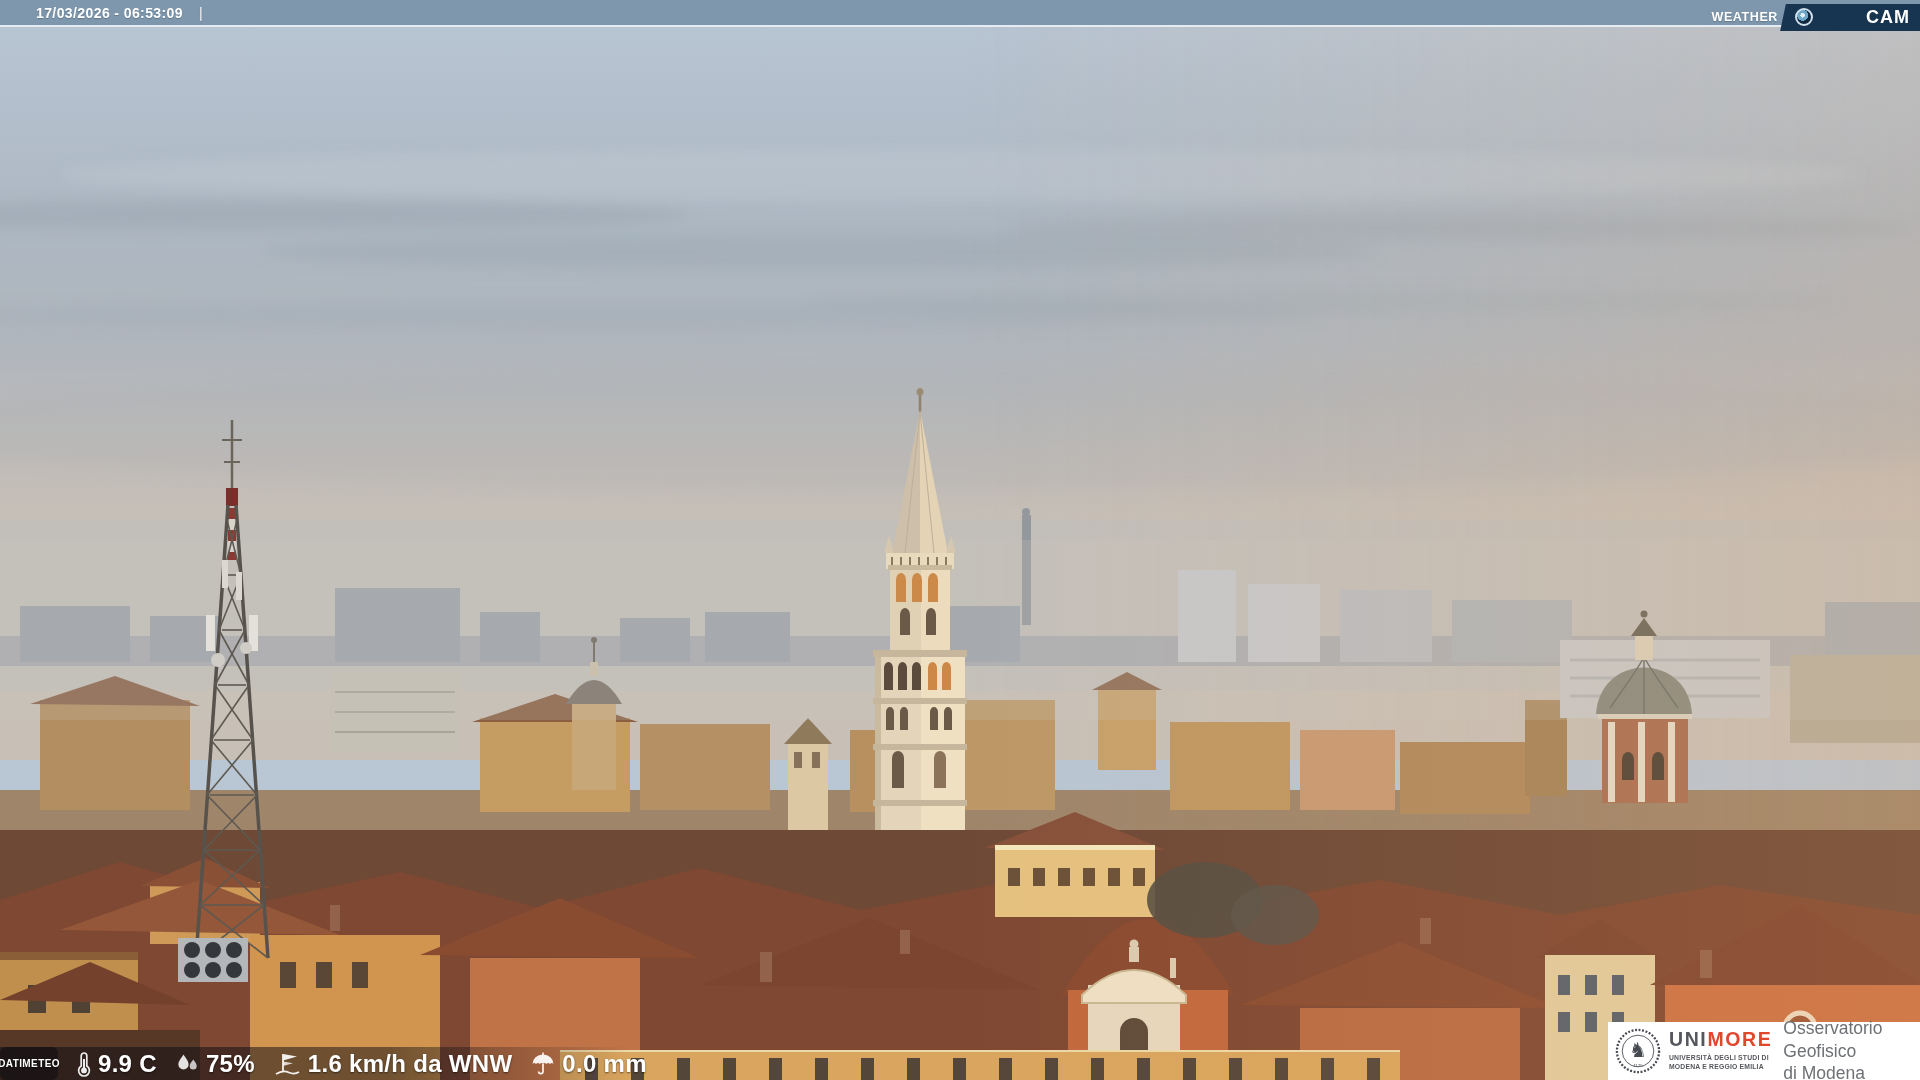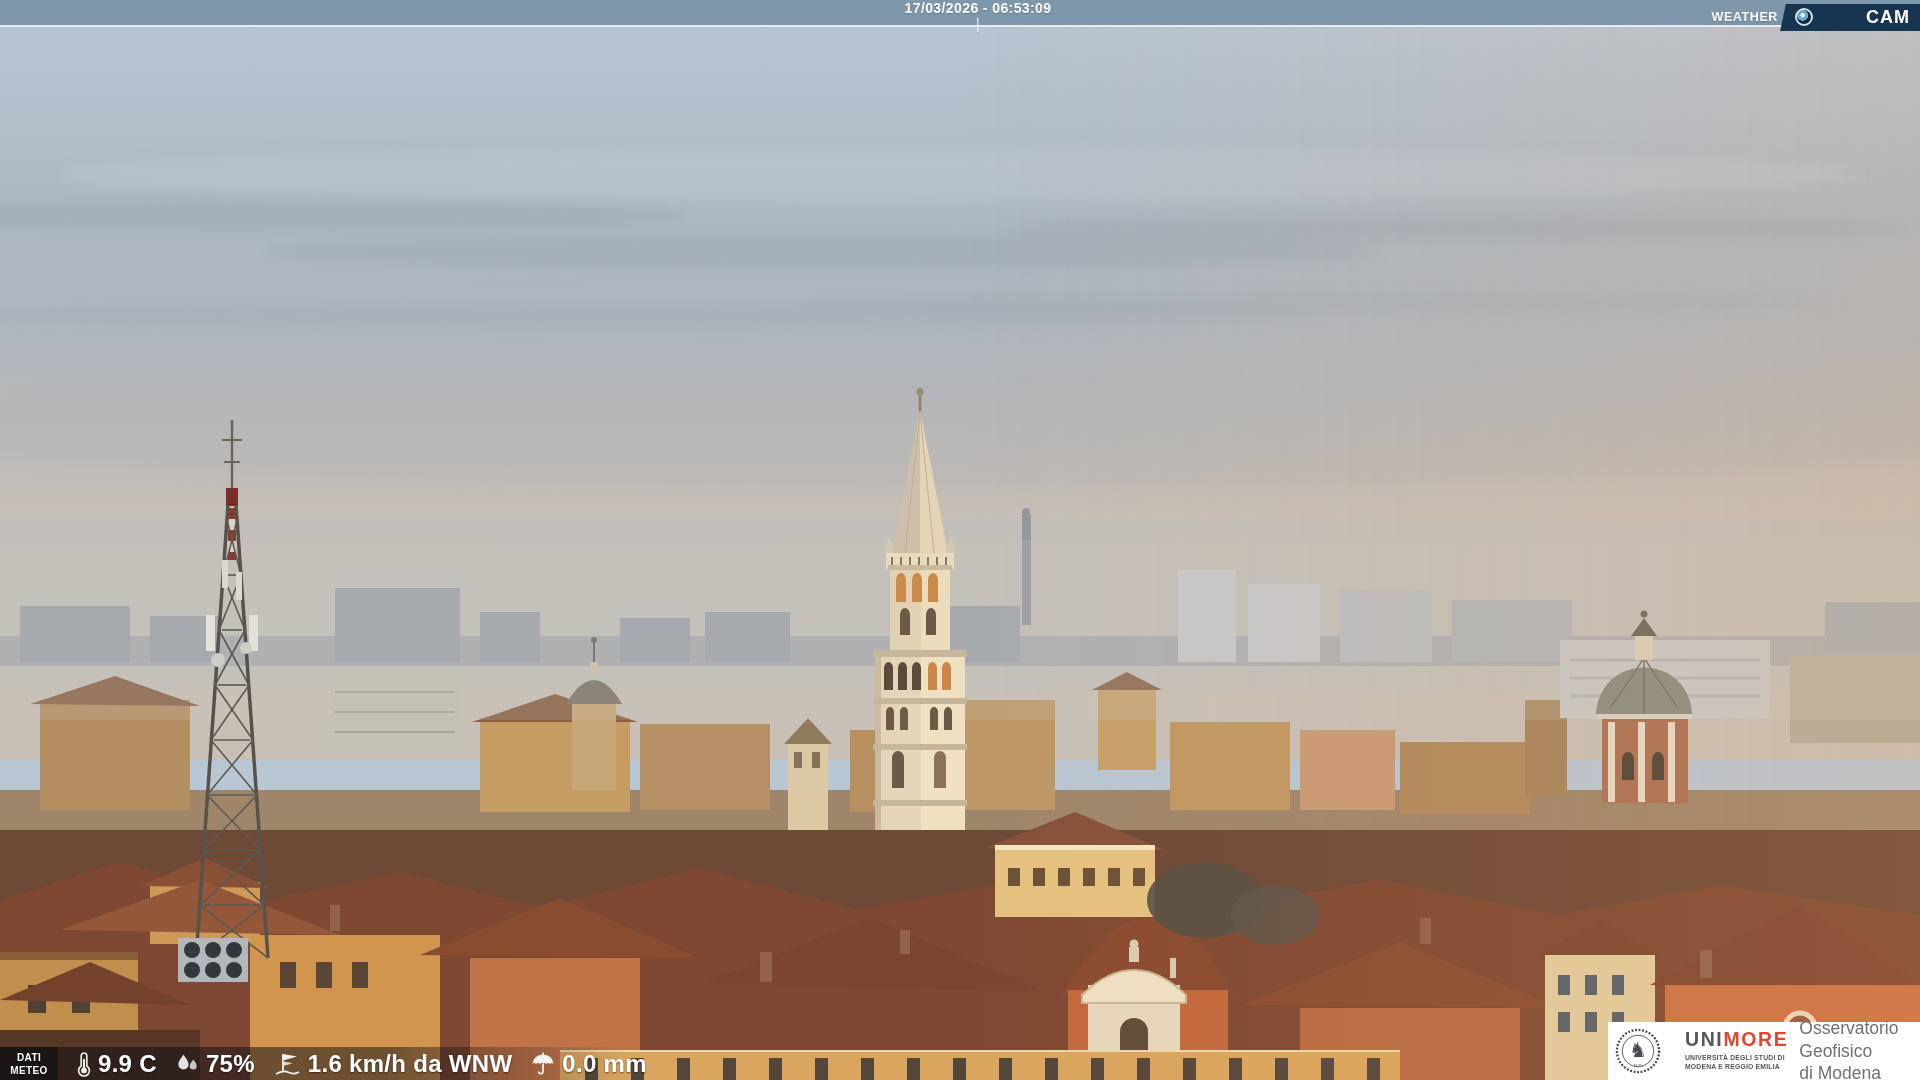--- a/index.html
+++ b/index.html
@@ -9,21 +9,21 @@
   }
   .scene{position:absolute;left:0;top:0;width:1920px;height:1080px;display:block;}
 
   
   .topbar{
     position:absolute;top:0;left:0;right:0;height:27px;
     background:var(--top-bar-bg,#7e97ac);
     border-bottom:2px solid rgba(238,243,246,.92);
     display:flex;align-items:center;padding-left:36px;box-sizing:border-box;
     color:#fff;font-weight:bold;font-size:14px;letter-spacing:.4px;
-    text-shadow:0 1px 1px rgba(40,60,80,.35);white-space:nowrap;flex-direction:column;
+    text-shadow:0 1px 1px rgba(40,60,80,.35);white-space:nowrap;
   }
   .topbar .sep{margin:0 16px;font-weight:normal;opacity:.95;}
   .wc-logo{position:absolute;right:0;top:0;height:34px;display:flex;align-items:center;}
   .wc-weather{font-size:12.5px;font-weight:bold;letter-spacing:.6px;padding-right:12px;}
   .wc-cam-box{position:relative;height:27px;display:flex;align-items:center;
     background:var(--weathercam-navy,#173550);padding:0 10px 0 5px;}
   .wc-cam-box::before{content:"";position:absolute;left:-7px;top:0;width:14px;height:27px;
     background:var(--weathercam-navy,#173550);transform:skewX(-12deg);}
   .lens{width:14px;height:14px;border-radius:50%;flex:none;z-index:1;margin-right:5px;
     border:2px solid #cfe0ec;
@@ -32,36 +32,37 @@
 
   
   .meteo{
     position:absolute;left:0;bottom:0;height:33px;width:650px;
     display:flex;align-items:center;color:#fff;
     background:linear-gradient(to right, rgba(14,14,20,.55) 0%, rgba(14,14,20,.5) 60%, rgba(14,14,20,0) 97%);
   }
   .meteo-label{
     width:58px;align-self:stretch;flex:none;
     background:rgba(10,10,16,.5);
-    display:flex;flex-direction:column;align-items:center;justify-content:center;
+    display:flex;flex-direction:row;align-items:center;justify-content:center;
     font-size:10px;font-weight:bold;letter-spacing:.4px;line-height:1.3;
     text-shadow:0 1px 2px rgba(0,0,0,.6);
+    border-radius:6px;
   }
   .meteo-item{display:flex;align-items:center;margin-left:19px;
     font-size:24px;font-weight:bold;letter-spacing:.3px;
     text-shadow:0 1px 2px rgba(0,0,0,.55);}
   .meteo-item svg{margin-right:7px;opacity:.92;flex:none;}
 
   
   .brandbox{
     position:absolute;right:0;bottom:0;width:312px;height:58px;background:#fff;
     display:flex;align-items:center;padding-left:7px;box-sizing:border-box;
   }
   .seal{width:46px;height:46px;flex:none;}
-  .unimore{margin-left:24px;flex:none;}
+  .unimore{margin-left:8px;flex:none;}
   .unimore-acronym{font-size:19.5px;font-weight:bold;letter-spacing:1.6px;
     color:var(--unimore-gray,#55575c);line-height:1;}
   .unimore-acronym .more{color:var(--unimore-red,#e0472c);}
   .unimore-sub{font-size:6.8px;color:var(--unimore-gray,#55575c);letter-spacing:.2px;
     line-height:1.4;margin-top:3px;font-weight:bold;}
   .orgname{margin-left:11px;font-size:17.5px;color:var(--org-text-gray,#6e7175);line-height:1.3;}
 </style>
 </head>
 <body>
 

